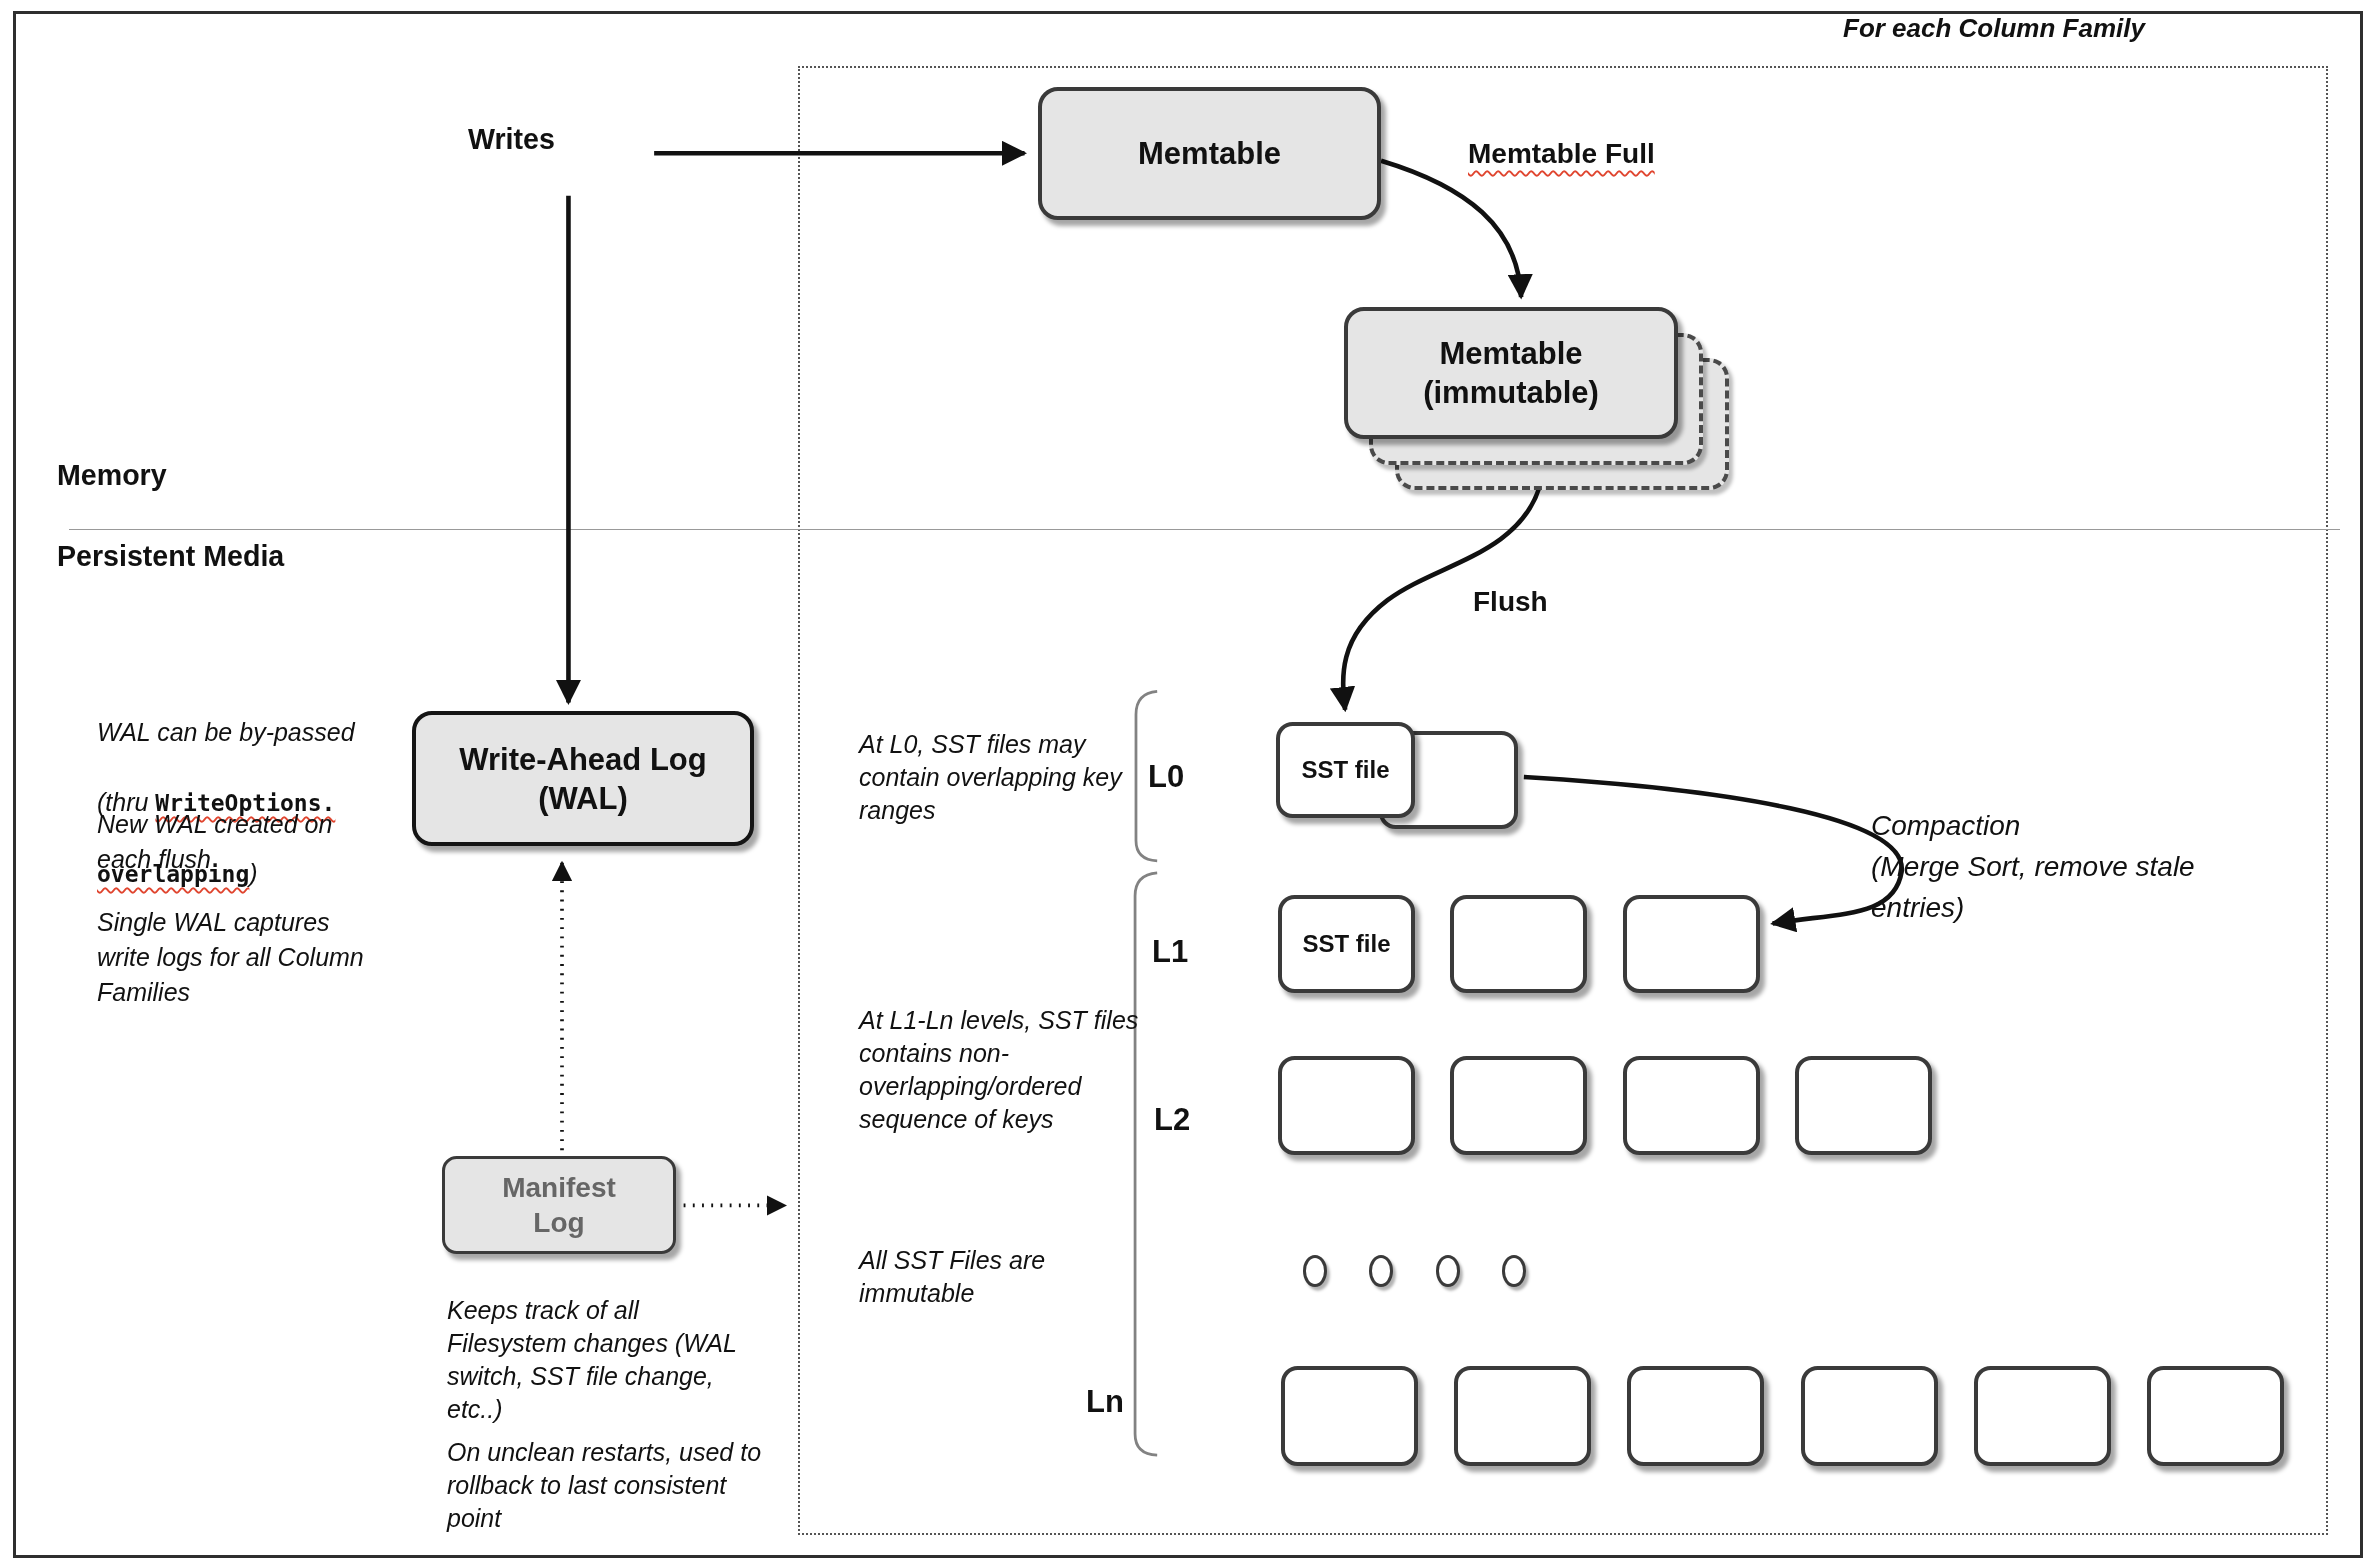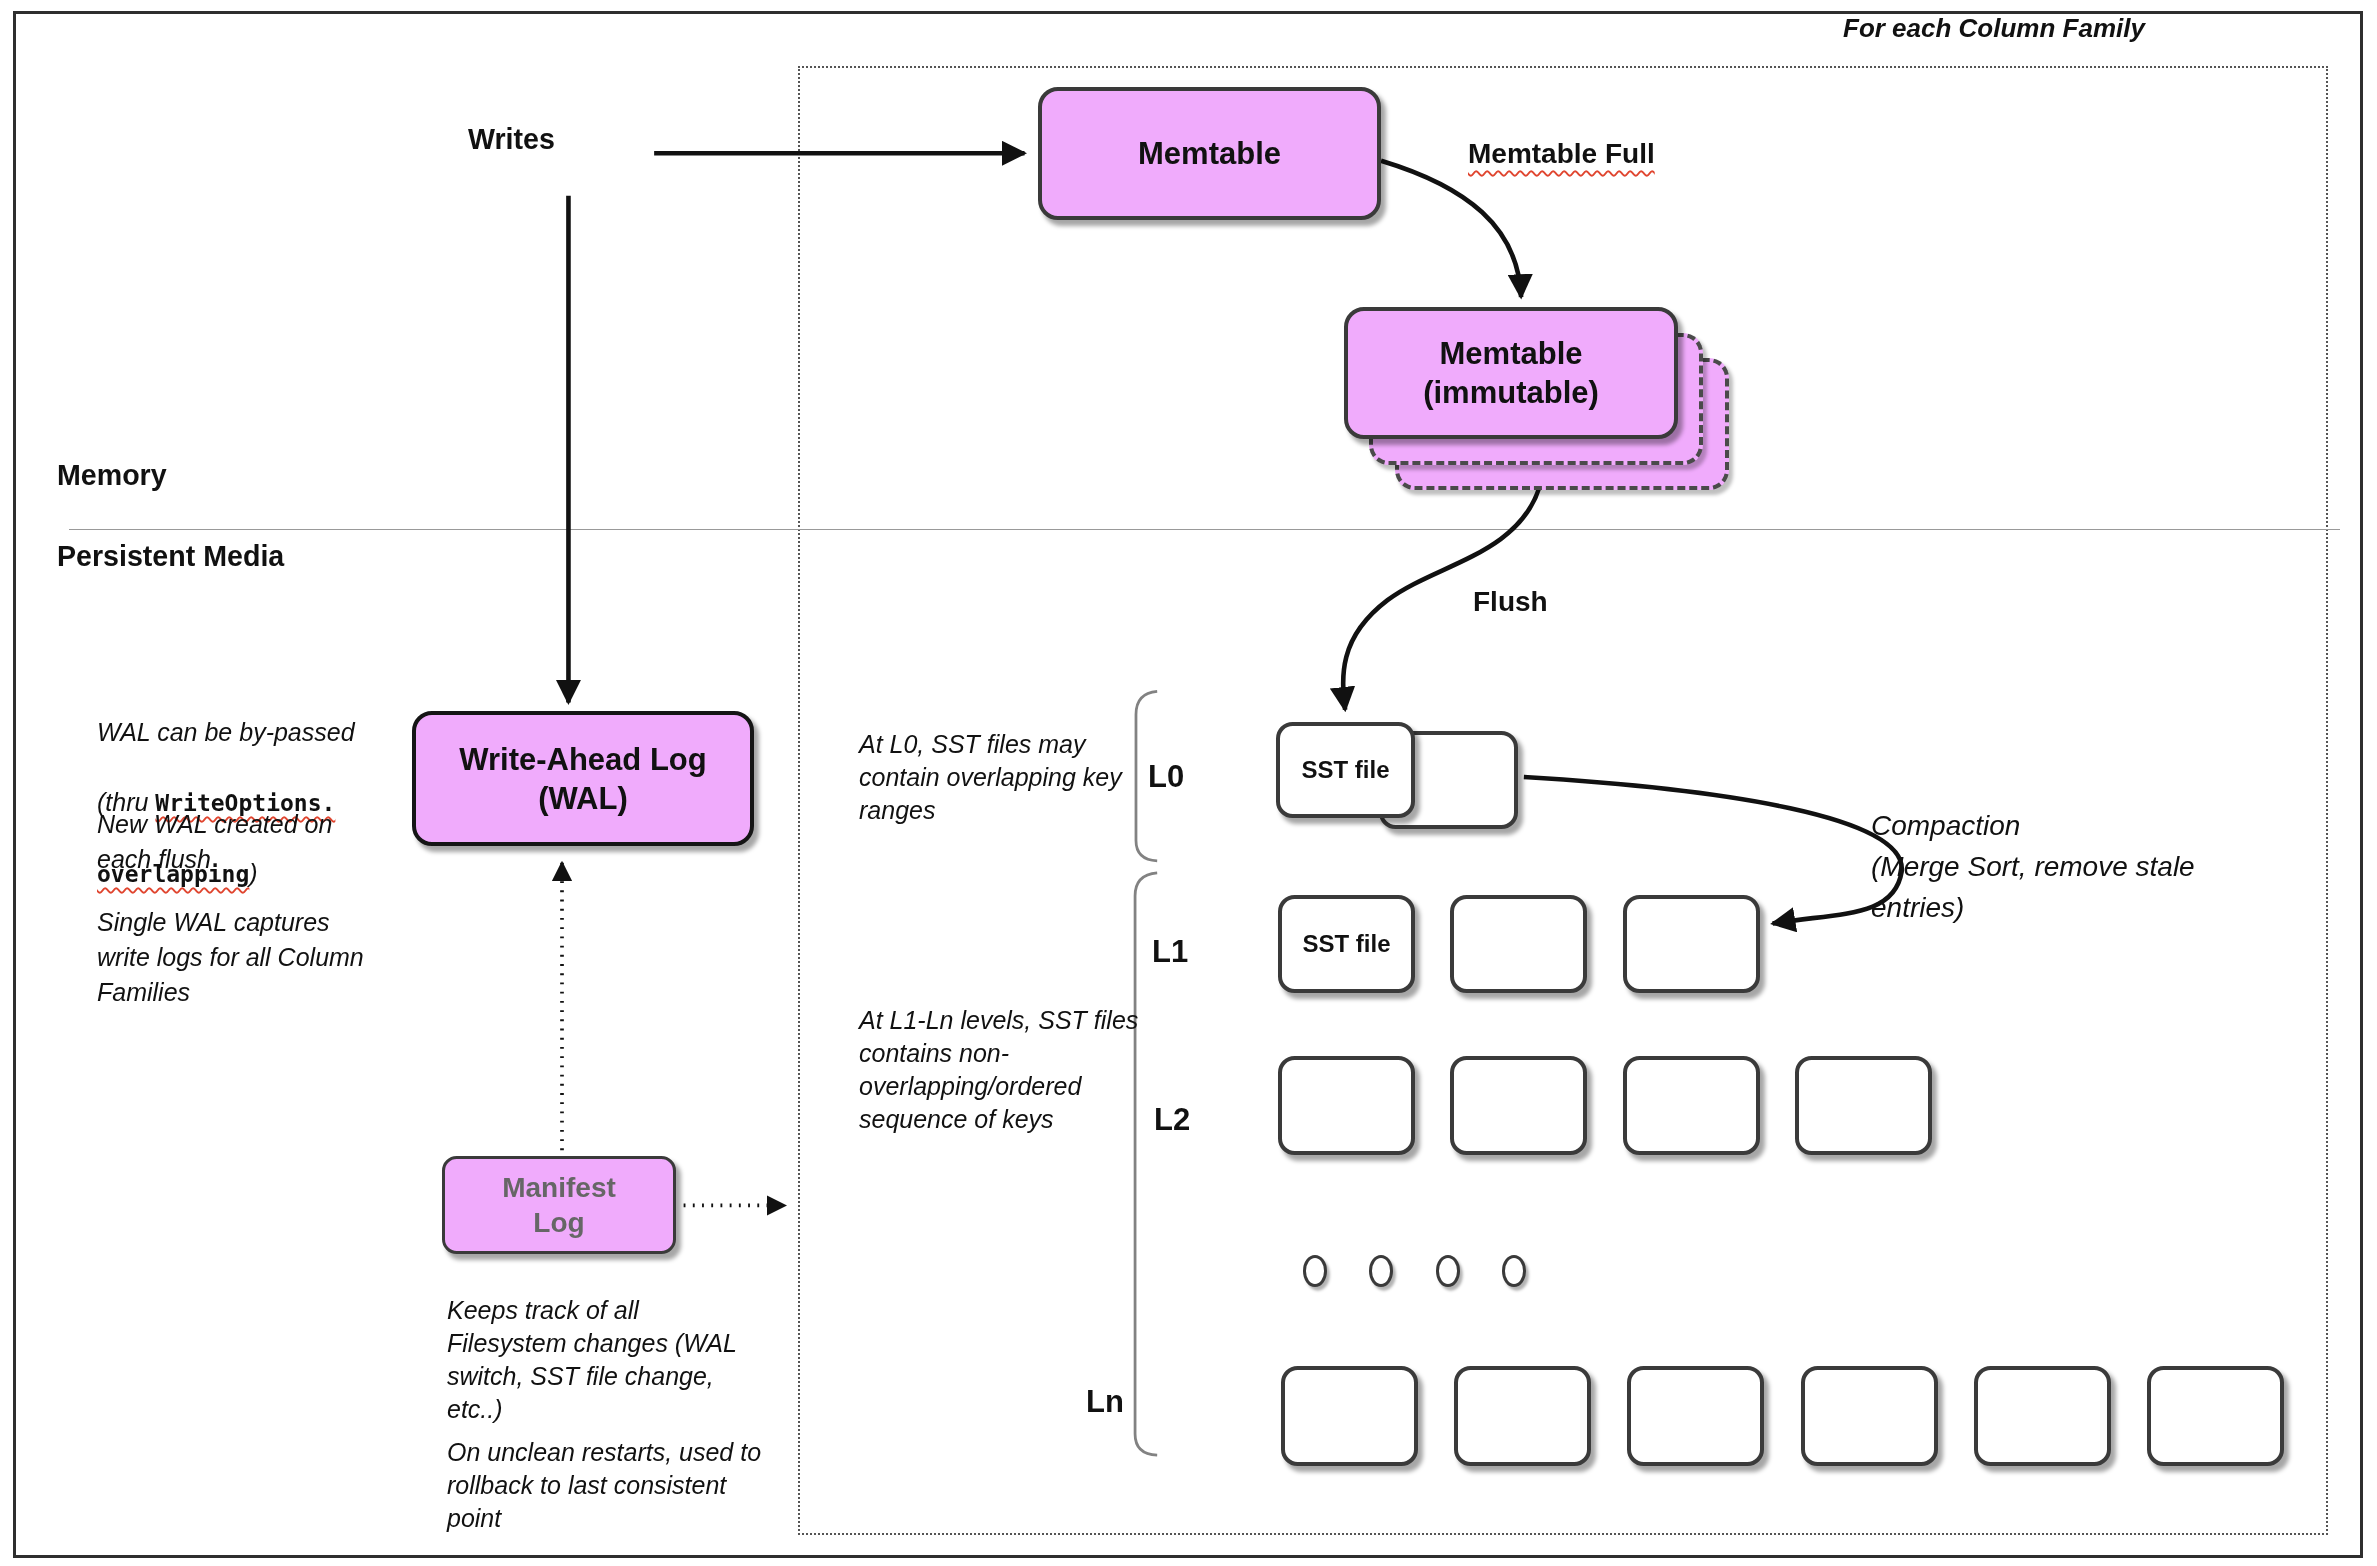--- a/index.html
+++ b/index.html
@@ -6,21 +6,21 @@
   #stage{position:relative;width:2377px;height:1567px;background:#ffffff;overflow:hidden;
          font-family:"Liberation Sans",sans-serif;color:#111;}
   .abs{position:absolute;}
   .frame{border:3.7px solid #2f2f2f;}
   .dotted-region{border:2.8px dotted #555;}
   .divider{border-top:1.8px solid #999;}
   .lbl{font-weight:bold;font-size:28.6px;white-space:nowrap;}
   .lbl-italic{font-weight:bold;font-size:28px;white-space:nowrap;}
   .title{font-style:italic;font-weight:bold;font-size:26px;text-align:left;white-space:nowrap;}
   .note{font-style:italic;font-size:25px;line-height:35px;white-space:pre-line;}
-  .box{background:#f0abfc;border:4.6px solid #3a3a3a;border-radius:20px;
+  .box{background:#e5e5e5;border:4.6px solid #3a3a3a;border-radius:20px;
        box-shadow:4.6px 5.5px 4.6px rgba(0,0,0,0.35);
        display:flex;flex-direction:column;align-items:center;justify-content:center;
        font-weight:bold;font-size:31px;line-height:39px;text-align:center;}
   .box.dashed{border-style:dashed;border-color:#4a4a4a;box-shadow:3.7px 4.6px 3.7px rgba(0,0,0,0.25);}
   .box.wal{border-color:#151515;}
   .box.manifest{border-width:3.7px;border-radius:14.7px;color:#666;font-size:28px;line-height:35px;}
   .sst{background:#fff;border:4.6px solid #3a3a3a;border-radius:16.6px;
        box-shadow:4.6px 5.5px 4.6px rgba(0,0,0,0.35);
        display:flex;align-items:center;justify-content:center;font-weight:bold;font-size:24px;}
   .level{font-weight:bold;font-size:31px;white-space:nowrap;}
@@ -109,20 +109,22 @@
 write logs for all Column
 Families</div>
 
   <div class="abs note" style="left:859px;top:728px;width:286px;line-height:33px;">At L0, SST files may
 contain overlapping key
 ranges</div>
   <div class="abs note" style="left:859px;top:1004px;width:304px;line-height:33px;">At L1-Ln levels, SST files
 contains non-
 overlapping/ordered
 sequence of keys</div>
+  <div class="abs note" style="left:859px;top:1244px;width:286px;line-height:33px;">All SST Files are
+immutable</div>
 
   <div class="abs note" style="left:447px;top:1294px;width:332px;line-height:33px;">Keeps track of all
 Filesystem changes (WAL
 switch, SST file change,
 etc..)</div>
   <div class="abs note" style="left:447px;top:1436px;width:350px;line-height:33px;">On unclean restarts, used to
 rollback to last consistent
 point</div>
 
   <div class="abs note" style="left:1871px;top:805px;width:424px;font-size:28px;line-height:41px;">Compaction

